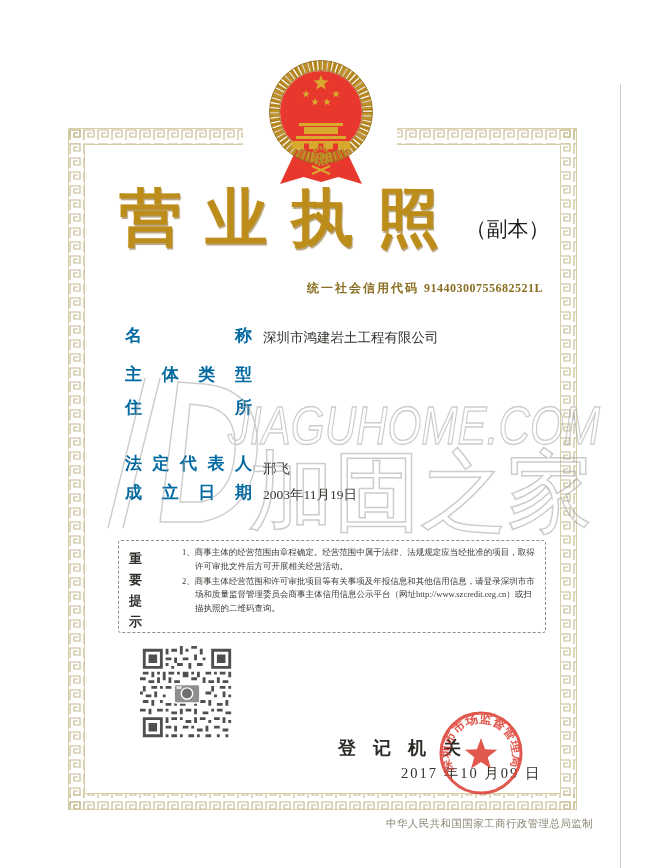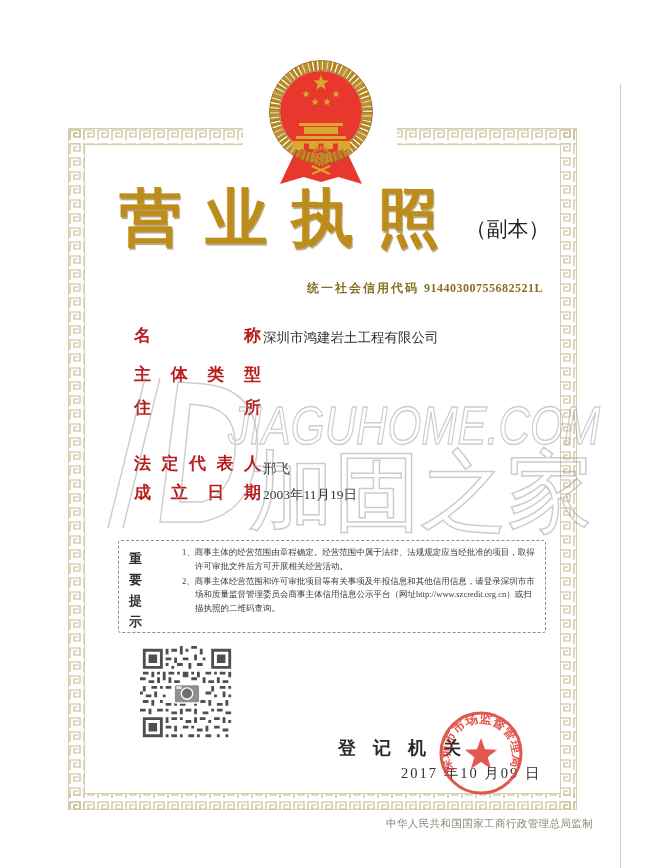--- a/index.html
+++ b/index.html
@@ -25,22 +25,22 @@
     white-space:nowrap; line-height:1.05;
   }
   .copy-type { font-size:21px; color:#23211e; margin-left:2px; margin-bottom:8px; white-space:nowrap; }
 
   .credit-line { position:absolute; top:280px; right:116px; font-size:12px; font-weight:700;
     color:#8a6e22; white-space:nowrap;margin-left:16px; }
   .credit-line .lbl { letter-spacing:2px; margin-right:5px; }
   .credit-line .code { letter-spacing:.5px; }
 
   
-  .flabel { position:absolute; left:134px; width:127px; font-family:Liberation Sans, sans-serif;
-    font-weight:700; font-size:17px; color:#b91c1c; text-align:justify; text-align-last:justify; }
+  .flabel { position:absolute; left:125px; width:127px; font-family:Liberation Sans, sans-serif;
+    font-weight:700; font-size:17px; color:#0369a1; text-align:justify; text-align-last:justify; }
   .fvalue { position:absolute; left:263px; width:290px; font-size:13.5px; color:#33312c; line-height:23px; }
 
   
   .notice { position:absolute; left:118px; top:540px; width:428px; height:93px;
     border:1px dashed #8f8d85; border-radius:3px; display:flex; padding:5px 8px 4px 8px;gap:25px; }
   .notice-title { width:18px; margin:2px 10px 0 2px; font-family:"Liberation Sans","DejaVu Sans",sans-serif;
     font-weight:700; font-size:13px; line-height:21px; color:#2f2e2a; word-break:break-all; }
   .notice-items { flex:1; font-size:8.5px; color:#3c3a35; }
   .notice-items p { margin:0 0 1px 0; line-height:1.62; padding-left:13px; text-indent:-13px; }
 

